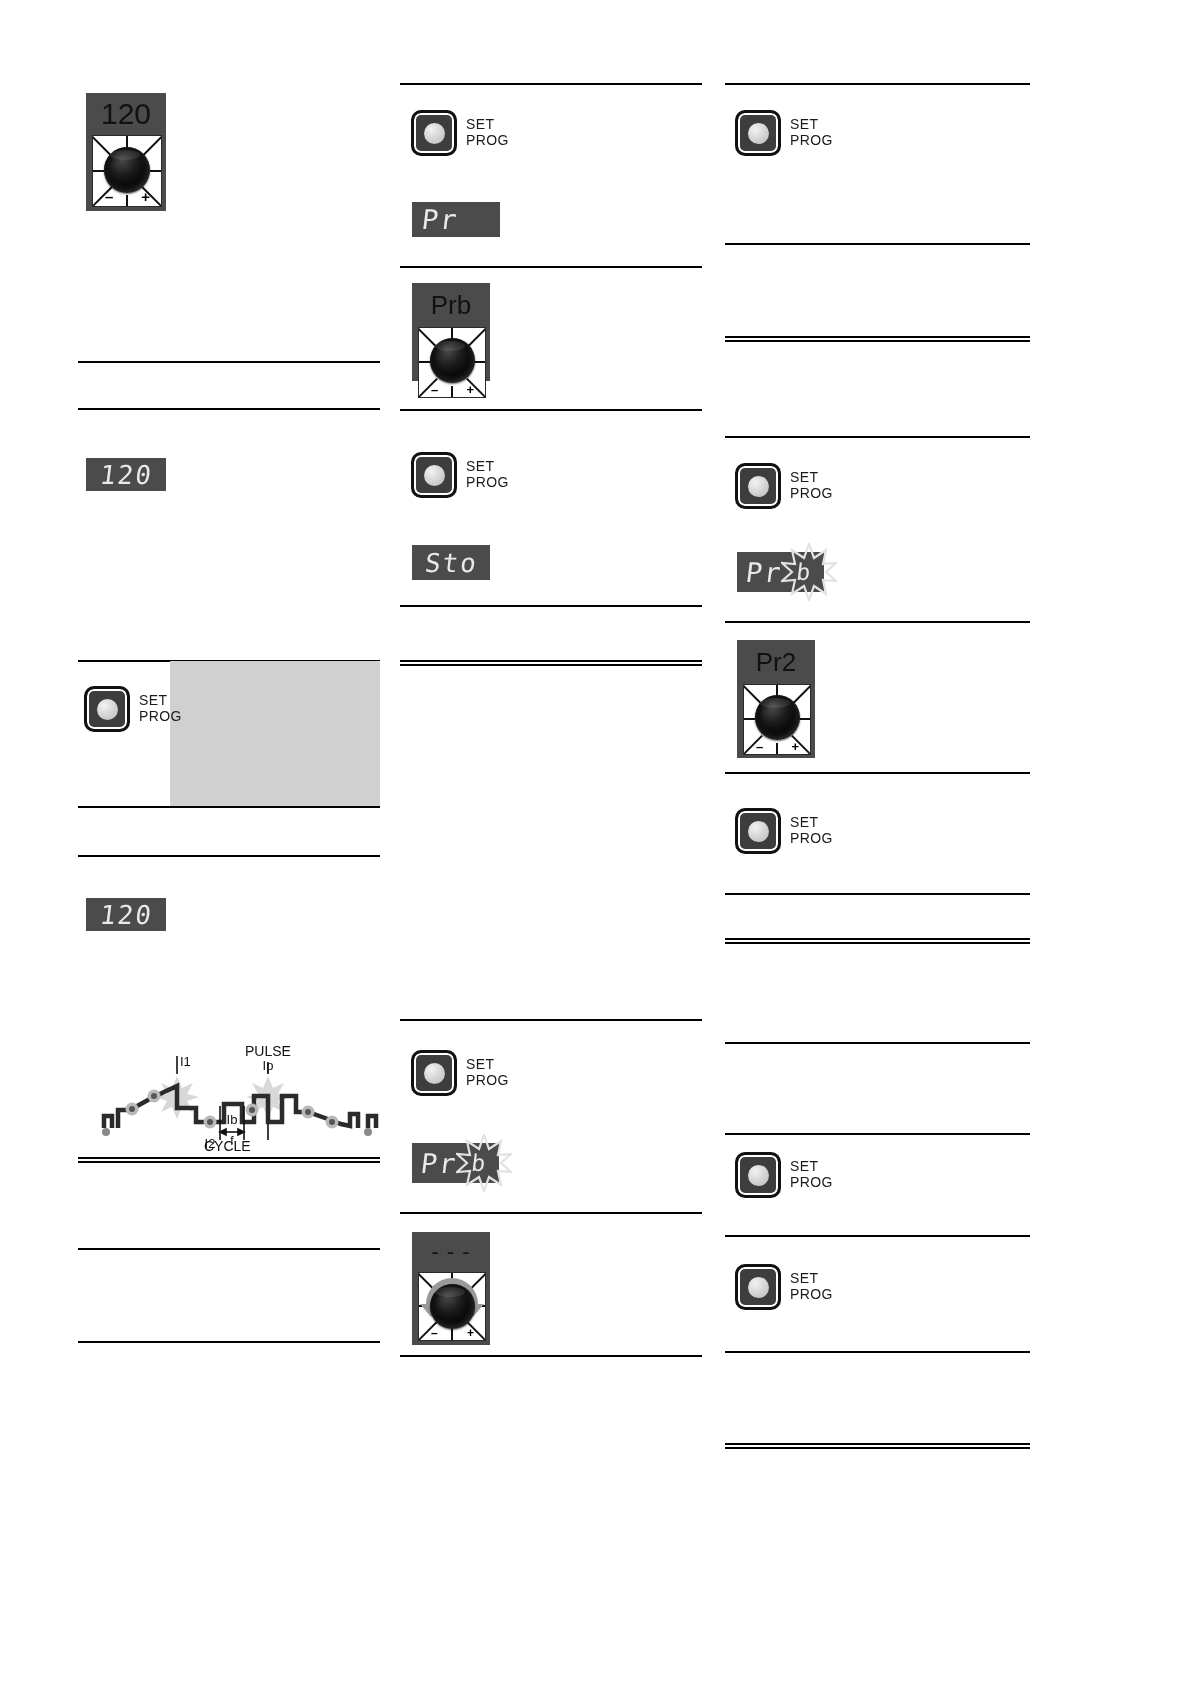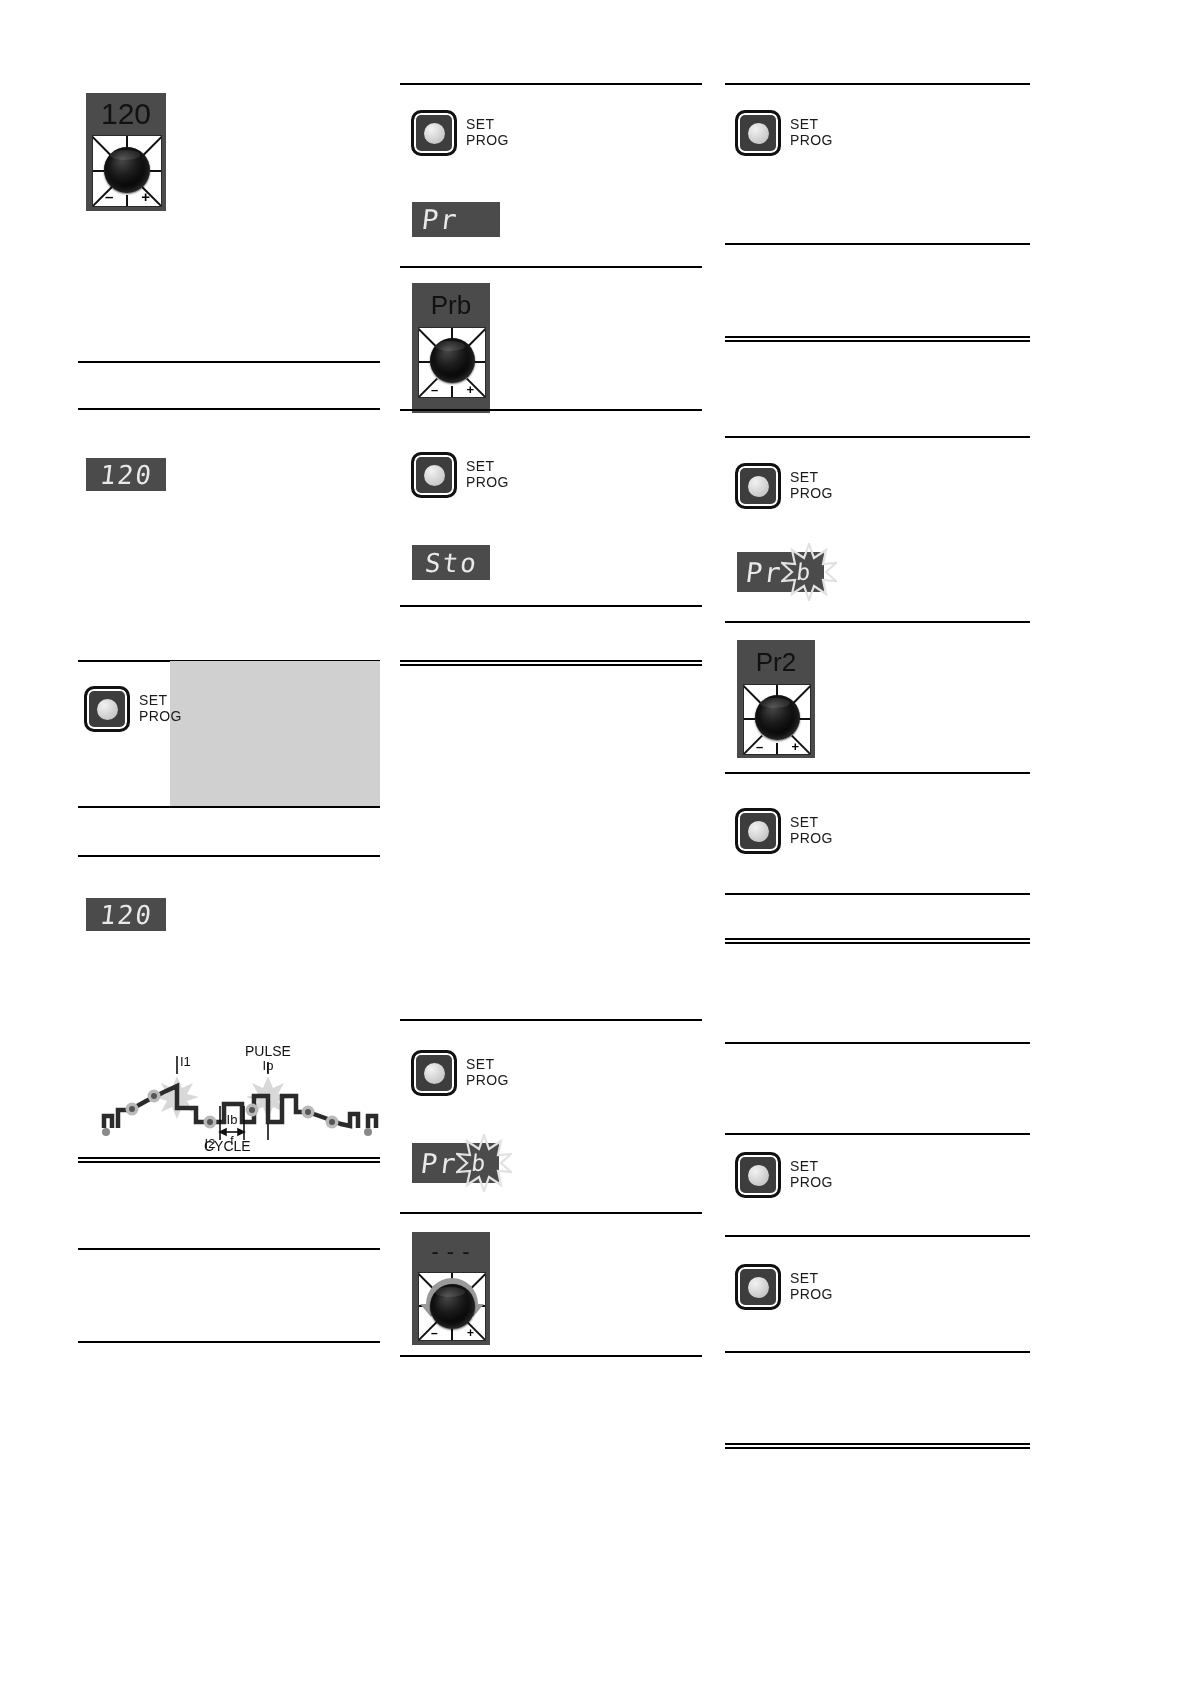--- a/index.html
+++ b/index.html
@@ -185,21 +185,21 @@
       <span>PROG</span>
     </div>
   </div>
 
   <div class="led" style="left:412px;top:202px;width:78px;height:35px;justify-content:flex-start;padding-left:10px;">
     <span class="seg" style="font-size:27px;">Pr</span>
   </div>
 
   <div class="rule" style="left:400px;top:266px;width:302px;"></div>
 
-  <div class="panel" style="left:412px;top:283px;width:78px;height:130px;">
+  <div class="panel" style="left:412px;top:283px;width:78px;height:98px;">
     <div class="disp" style="height:44px;">
       <span class="seg" style="font-size:26px;">Prb</span>
     </div>
     <div class="knobface" style="left:6px;top:44px;width:66px;height:69px;">
       <div class="ray" style="left:32px;top:0;width:1.5px;height:11px;"></div>
       <div class="ray" style="left:32px;bottom:0;width:1.5px;height:11px;"></div>
       <div class="ray" style="left:0;top:33px;width:11px;height:1.5px;"></div>
       <div class="ray" style="right:0;top:33px;width:11px;height:1.5px;"></div>
       <div class="ray" style="left:-2px;top:-2px;width:29px;height:1.5px;transform:rotate(45deg);transform-origin:0 0;"></div>
       <div class="ray" style="right:-2px;top:-2px;width:29px;height:1.5px;transform:rotate(-45deg);transform-origin:100% 0;"></div>

